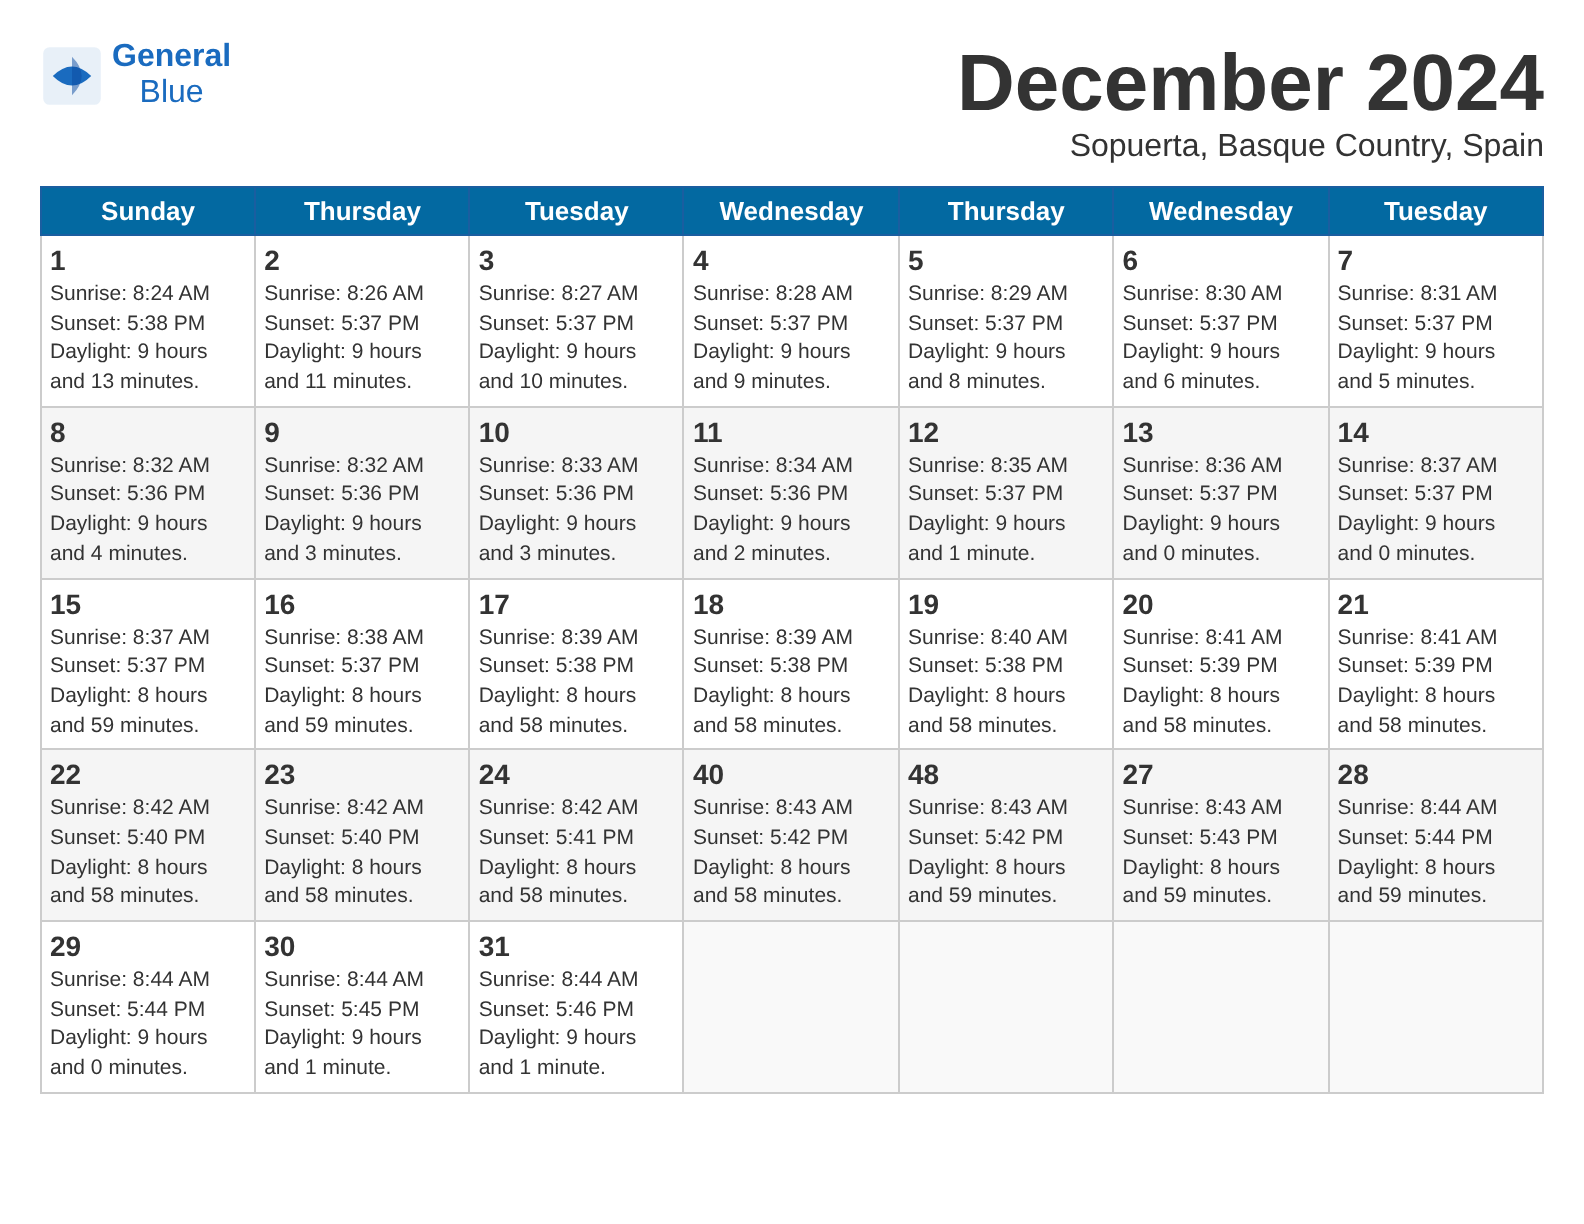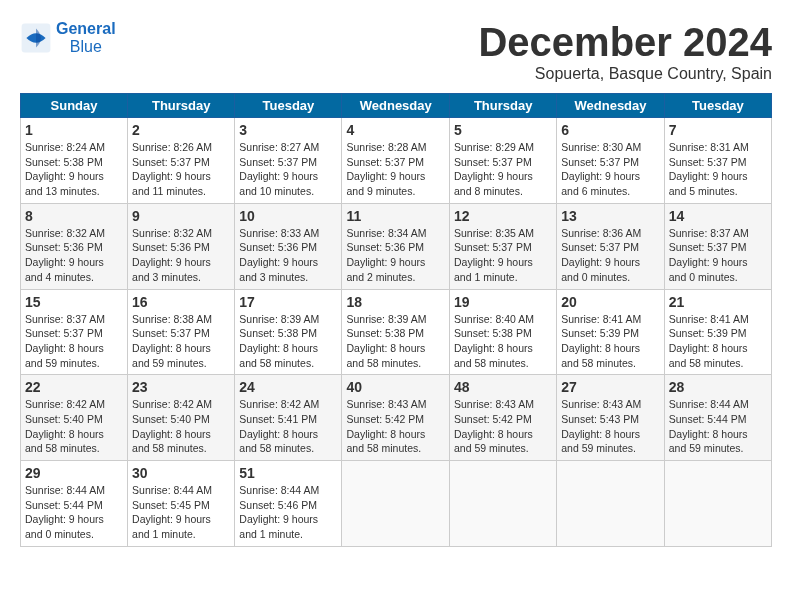--- a/index.html
+++ b/index.html
@@ -236,21 +236,21 @@
       <tr>
         <td>
           <span class="day-num">29</span>
           <div class="cell-content">Sunrise: 8:44 AM<br>Sunset: 5:44 PM<br>Daylight: 9 hours and 0 minutes.</div>
         </td>
         <td>
           <span class="day-num">30</span>
           <div class="cell-content">Sunrise: 8:44 AM<br>Sunset: 5:45 PM<br>Daylight: 9 hours and 1 minute.</div>
         </td>
         <td>
-          <span class="day-num">51</span>
+          <span class="day-num">31</span>
           <div class="cell-content">Sunrise: 8:44 AM<br>Sunset: 5:46 PM<br>Daylight: 9 hours and 1 minute.</div>
         </td>
         <td class="empty"></td>
         <td class="empty"></td>
         <td class="empty"></td>
         <td class="empty"></td>
       </tr>
     </tbody>
 </table>
 

